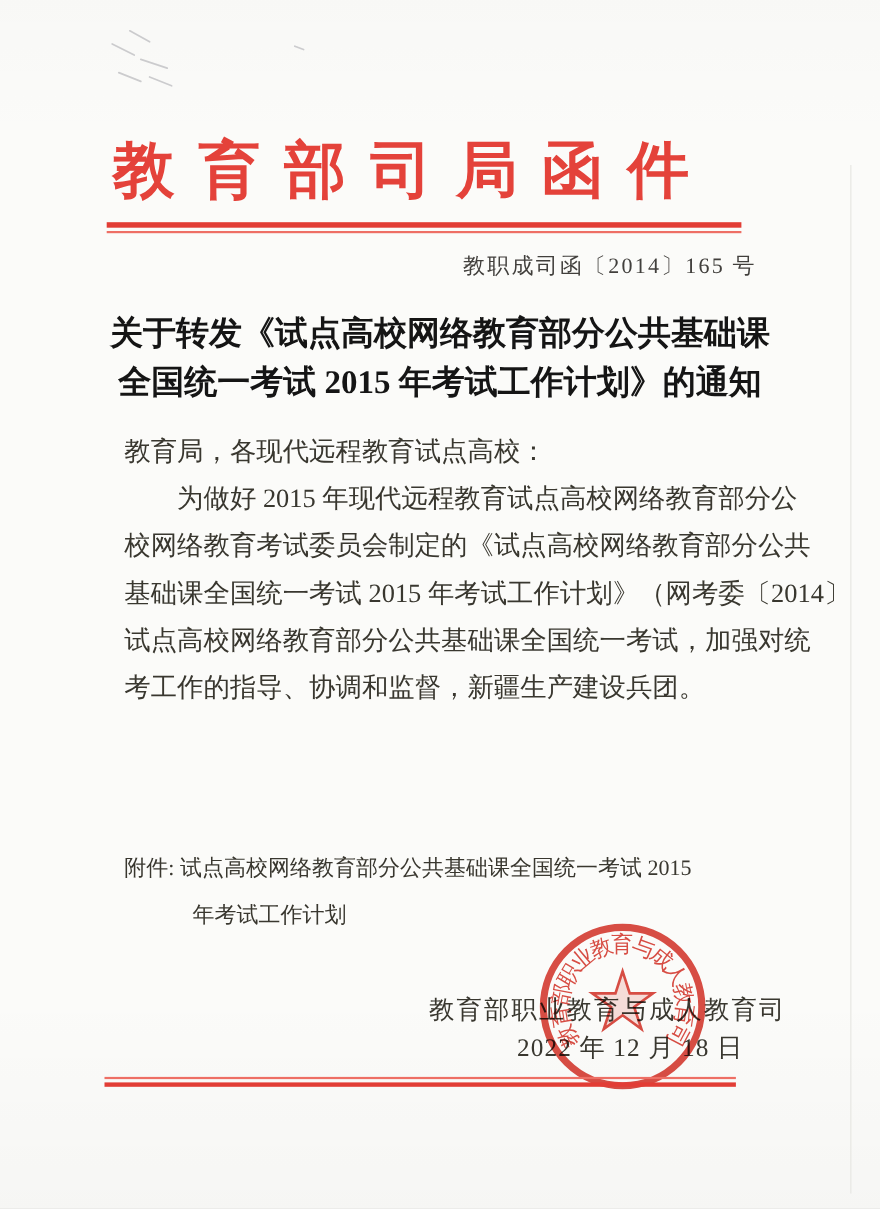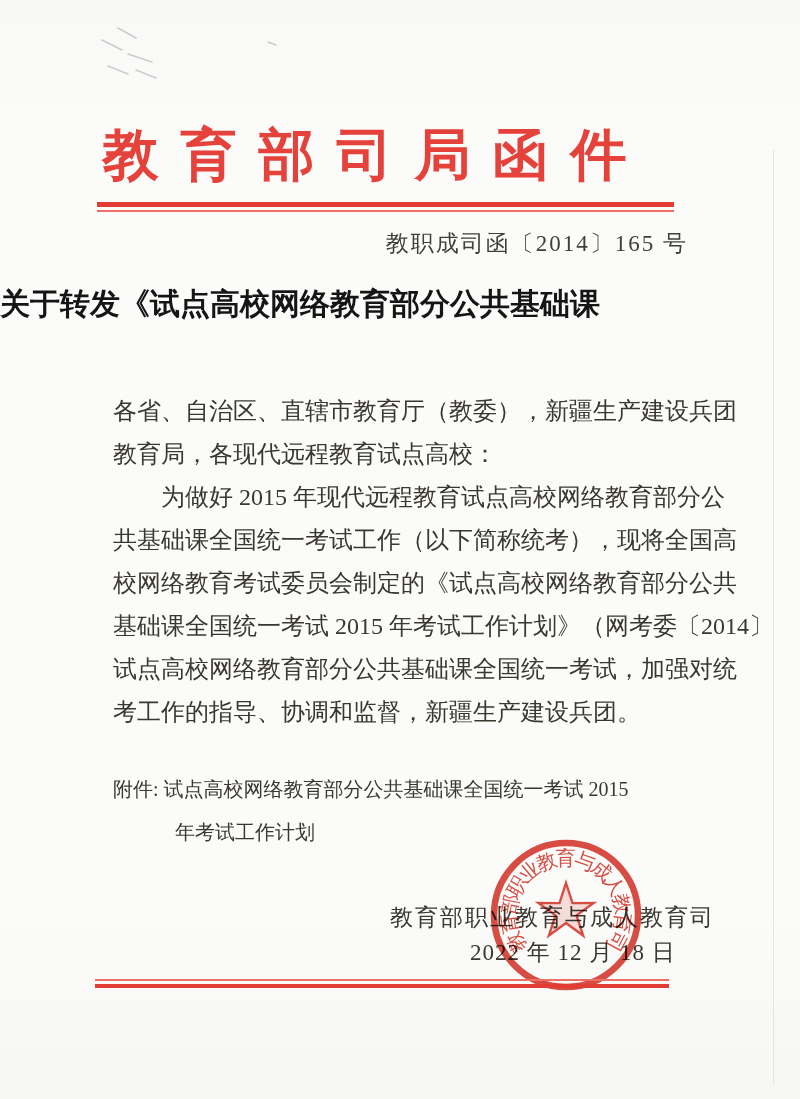--- a/index.html
+++ b/index.html
@@ -22,25 +22,25 @@
     position:absolute;left:0;top:118px;width:751px;
     text-align:center;
     font-size:56px;font-weight:bold;color:#e4423a;
     letter-spacing:22px;white-space:nowrap;
   }
   .divider-top{position:absolute;left:97px;top:202px;width:577px;}
   .divider-top .thick{height:5px;background:#e23d35;}
   .divider-top .thin{height:2px;background:#ee6f65;margin-top:3px;}
   .doc-number{
     position:absolute;top:228px;right:112px;
-    font-size:23px;color:#413f3c;letter-spacing:2px;white-space:nowrap;
+    font-size:20px;color:#413f3c;letter-spacing:2px;white-space:nowrap;
   }
   .doc-title{
     position:absolute;left:0;top:282px;width:800px;
-    text-align:left;font-size:30px;font-weight:bold;color:#151515;
+    text-align:center;font-size:30px;font-weight:bold;color:#151515;
     line-height:44px;white-space:nowrap;
   }
   .doc-body{
     position:absolute;left:113px;top:390px;width:580px;
     font-size:24px;color:#39372f;line-height:43px;
   }
   .doc-body .line{white-space:nowrap;}
   .doc-body .indent{text-indent:2em;}
   .attachment{
     position:absolute;left:113px;top:768px;width:620px;
@@ -85,27 +85,26 @@
 
   <div class="divider-top">
     <div class="thick"></div>
     <div class="thin"></div>
   </div>
 
   <div class="doc-number">教职成司函〔2014〕165 号</div>
 
   <div class="doc-title">
     <div>关于转发《试点高校网络教育部分公共基础课</div>
+    <div>全国统一考试 2015 年考试工作计划》的通知</div>
   </div>
 
   <div class="doc-body">
-    <div class="line">各省、自治区、直辖市教育厅（教委），新疆生产建设兵团</div>
     <div class="line">教育局，各现代远程教育试点高校：</div>
     <div class="line indent">为做好 2015 年现代远程教育试点高校网络教育部分公</div>
-    <div class="line">共基础课全国统一考试工作（以下简称统考），现将全国高</div>
     <div class="line">校网络教育考试委员会制定的《试点高校网络教育部分公共</div>
     <div class="line">基础课全国统一考试 2015 年考试工作计划》（网考委〔2014〕</div>
     <div class="line">试点高校网络教育部分公共基础课全国统一考试，加强对统</div>
     <div class="line">考工作的指导、协调和监督，新疆生产建设兵团。</div>
   </div>
 
   <div class="attachment">
     <div>附件: 试点高校网络教育部分公共基础课全国统一考试 2015</div>
     <div class="line2">年考试工作计划</div>
   </div>

